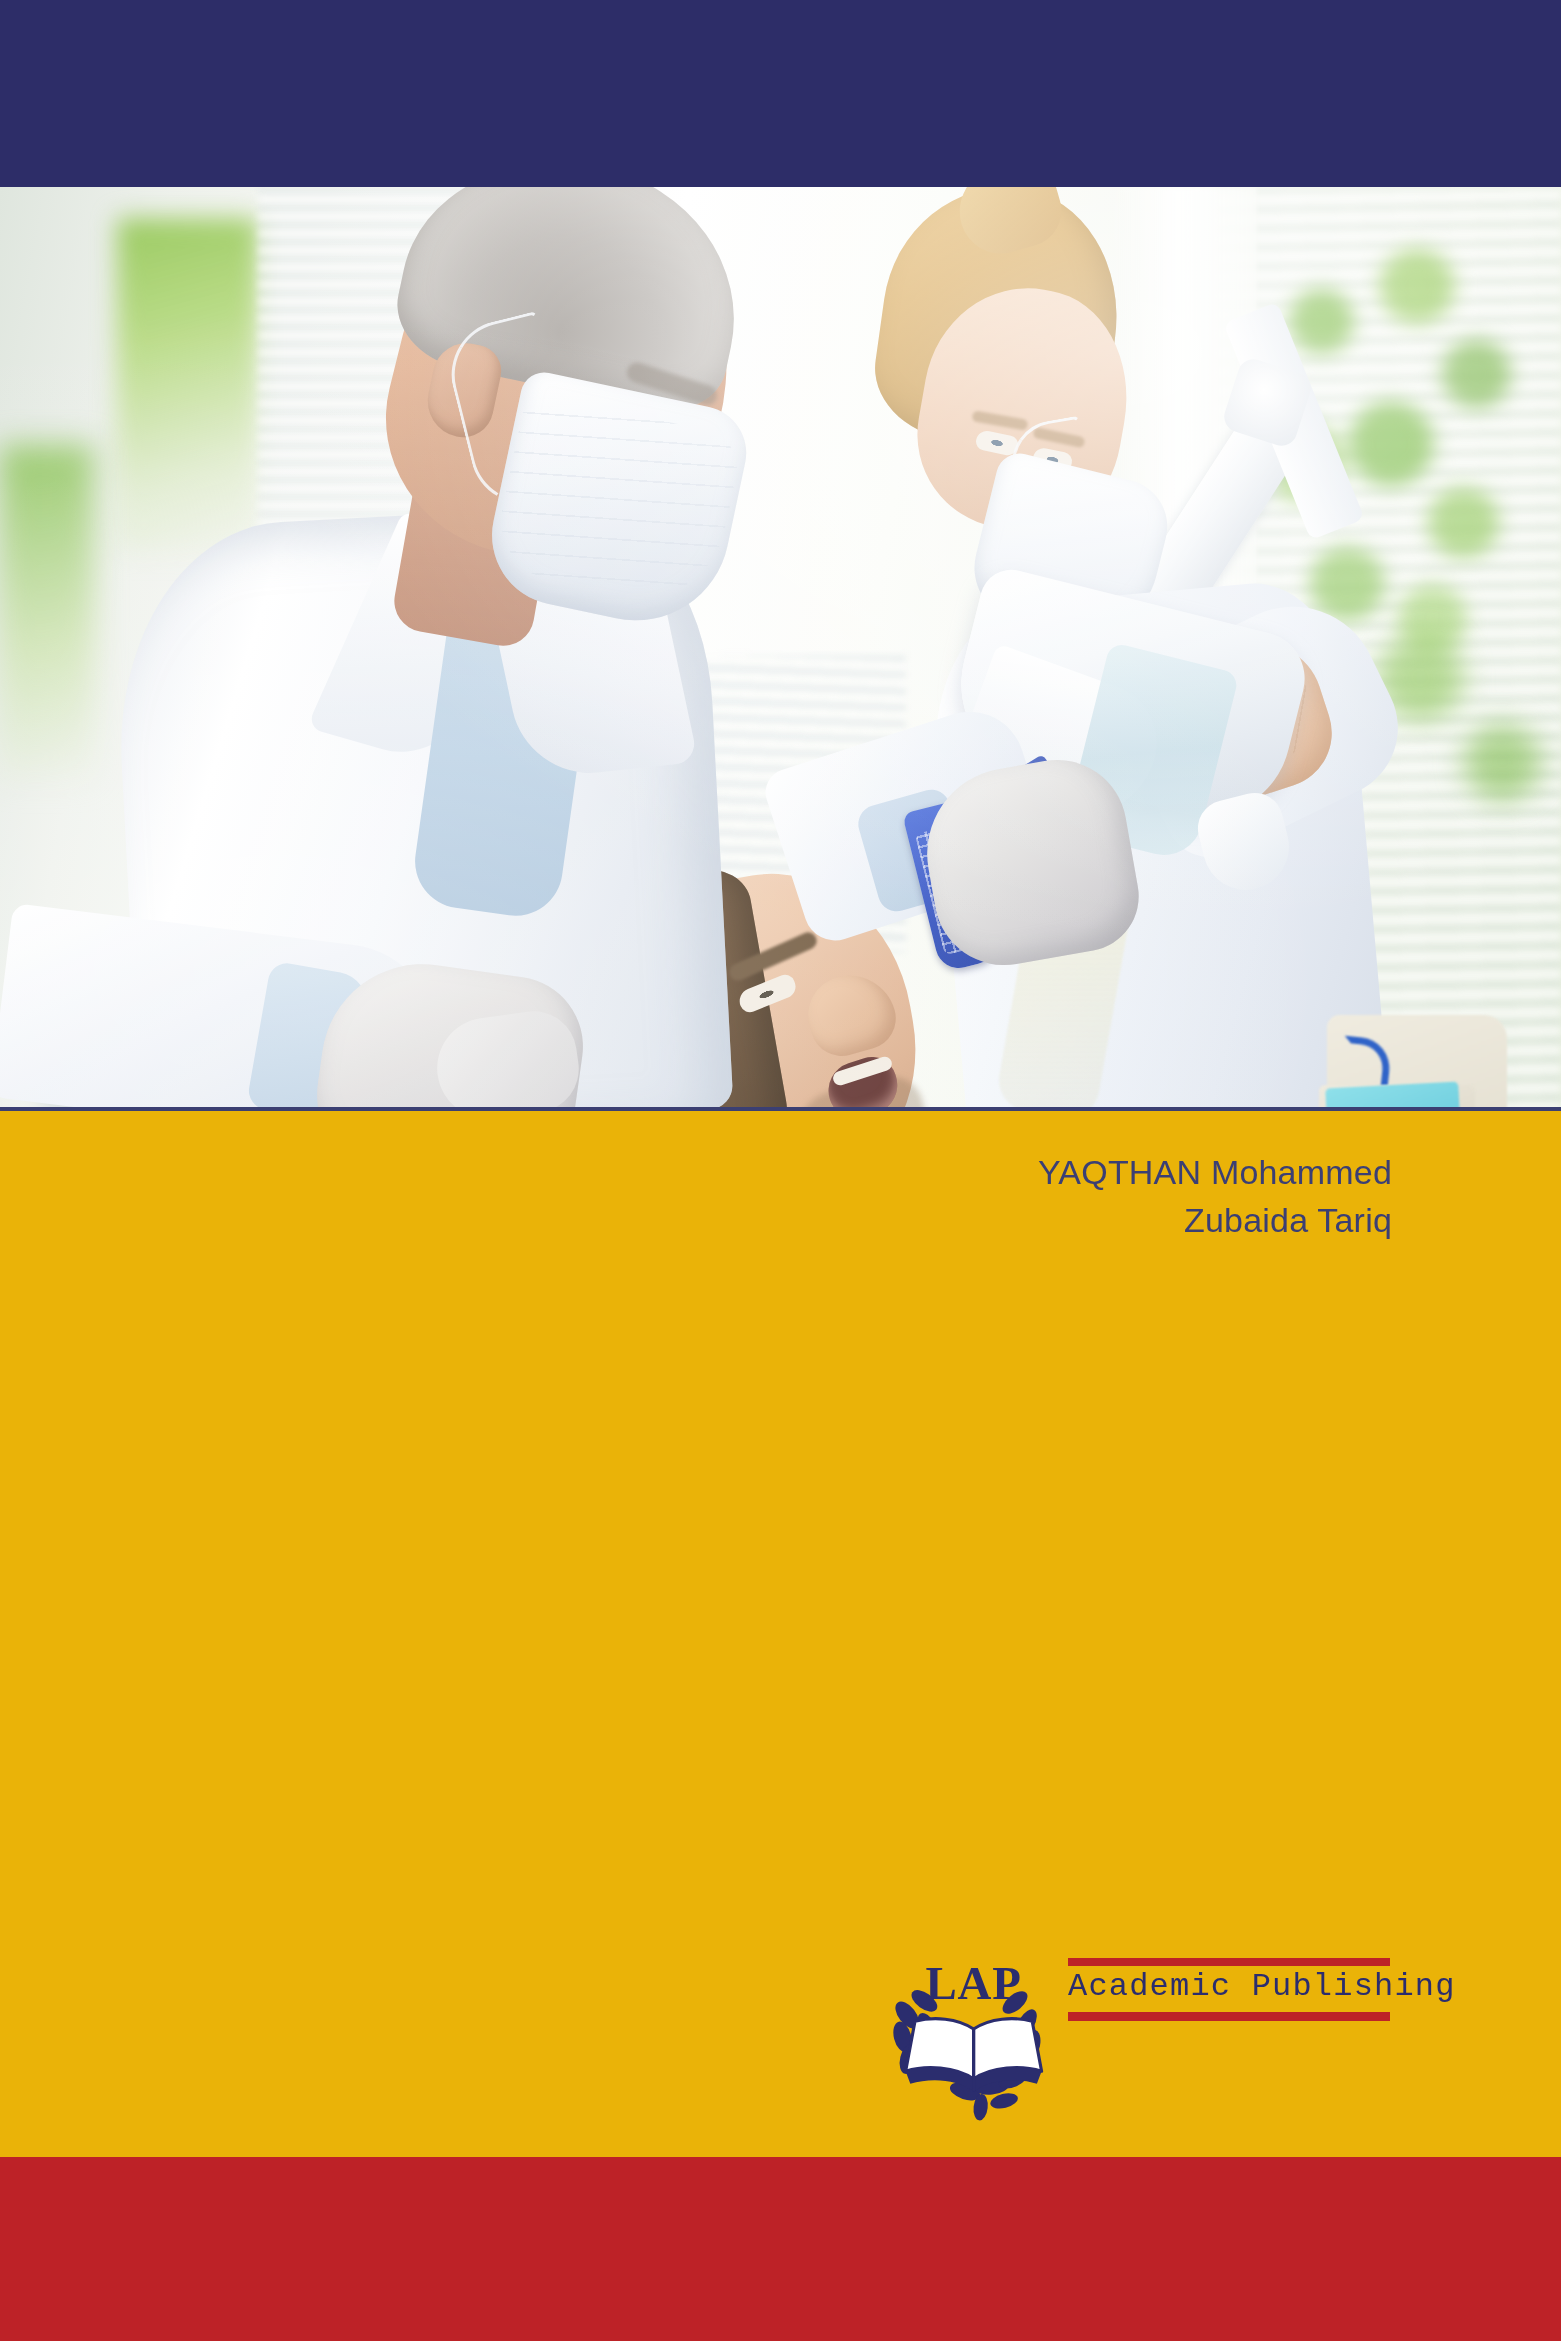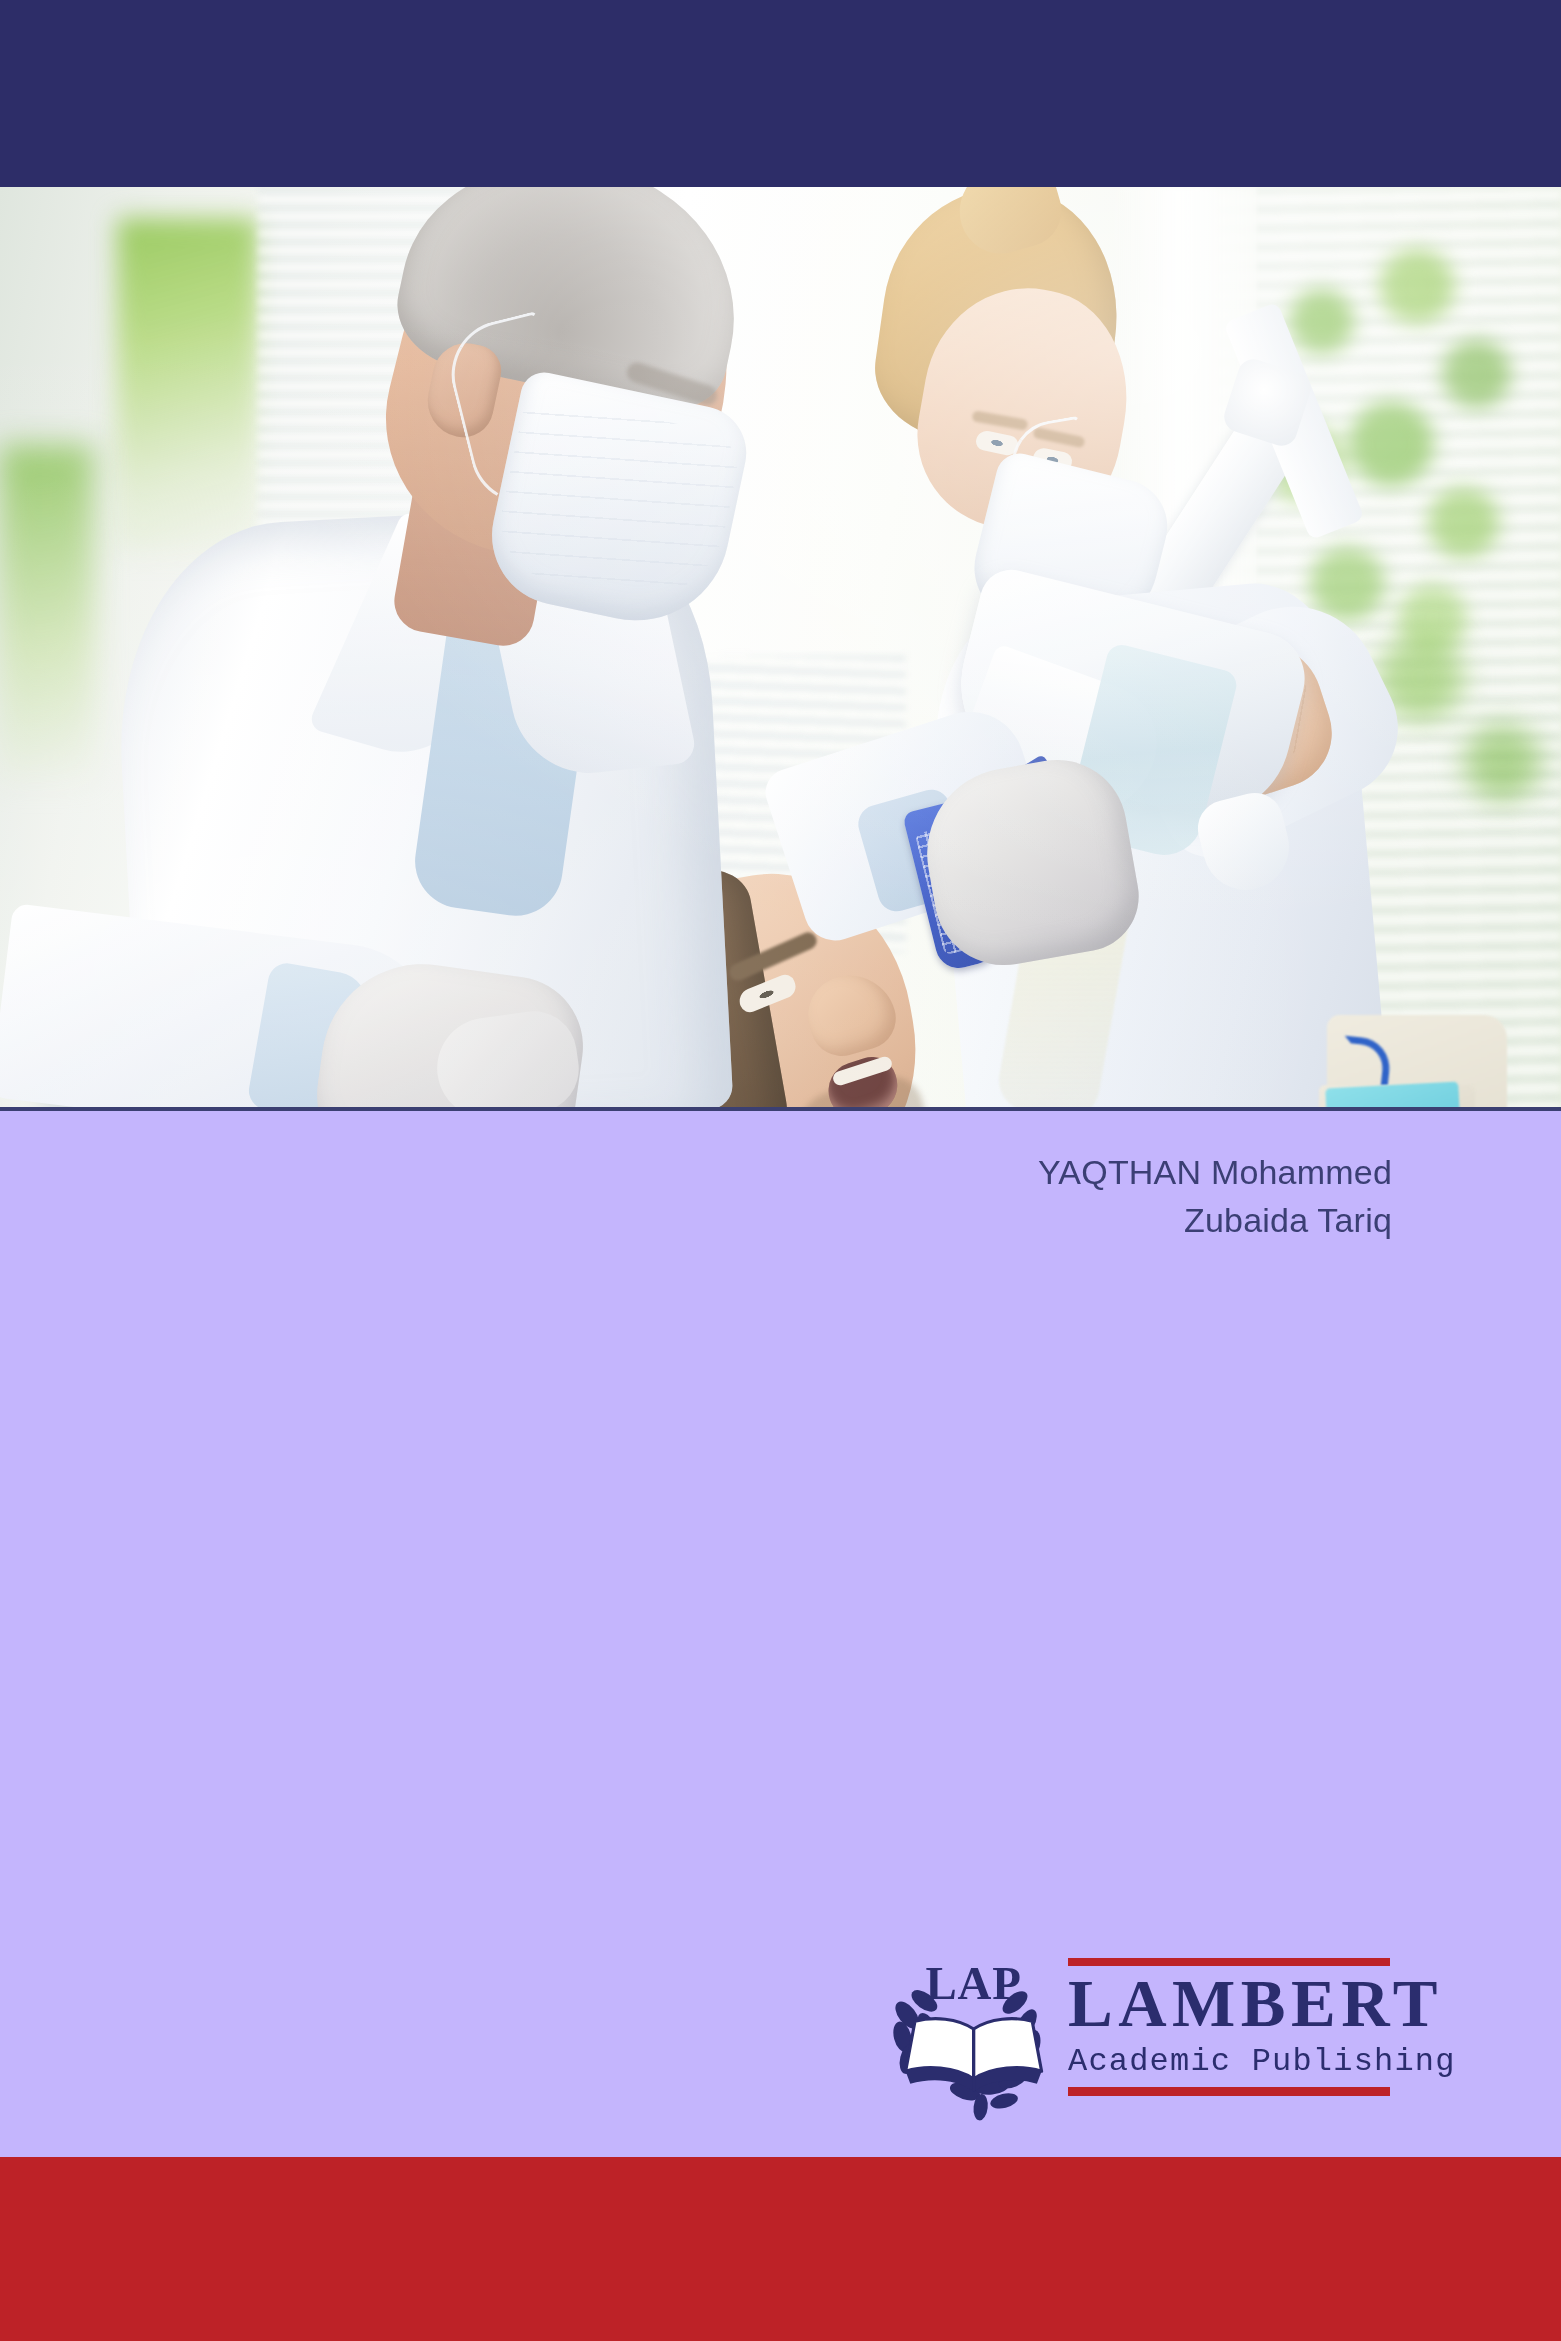--- a/index.html
+++ b/index.html
@@ -12,21 +12,21 @@
     width: 1561px;
     height: 2342px;
     font-family: "Liberation Sans", sans-serif;
     overflow: hidden;
     position: relative;
   }
 
   .cover {
     position: absolute;
     inset: 0;
-    background: #c4b5fd;
+    background: #eab308;
   }
 
   
   .top-band {
     position: absolute;
     left: 0; top: 0;
     width: 1561px;
     height: 187px;
     background: #2d2d68;
   }
@@ -898,21 +898,20 @@
         <g fill="#2b2d6e">
           <path d="M20 150 L 26 166 C 52 158, 86 160, 107 176 L 107 160 C 84 144, 46 142, 20 150 Z"></path>
           <path d="M194 150 L 188 166 C 162 158, 128 160, 107 176 L 107 160 C 130 144, 168 142, 194 150 Z"></path>
         </g>
         <path d="M107 96 L 107 176" stroke="#2b2d6e" stroke-width="4" fill="none"></path>
       </svg>
     </div>
 
     <div class="logo-text">
       <div class="logo-rule"></div>
-      <div class="logo-lambert">LAMBERT</div>
       <div class="logo-academic">Academic Publishing</div>
       <div class="logo-rule"></div>
     </div>
   </div>
 
   <div class="bottom-band"></div>
 
 </div>
 
 

